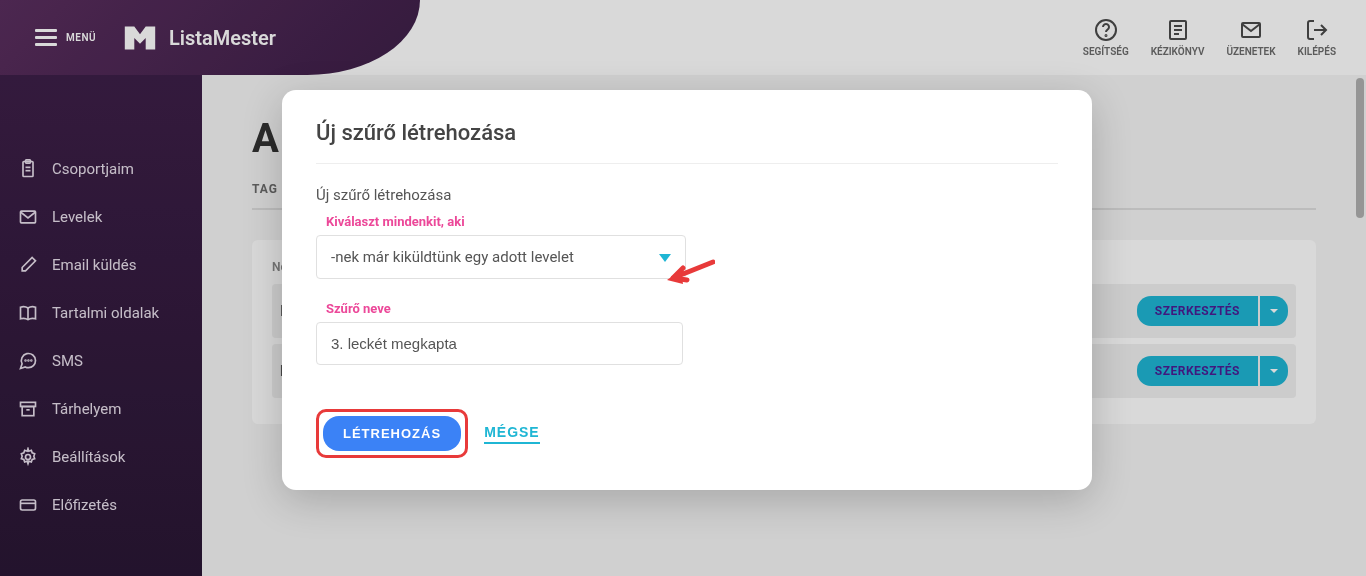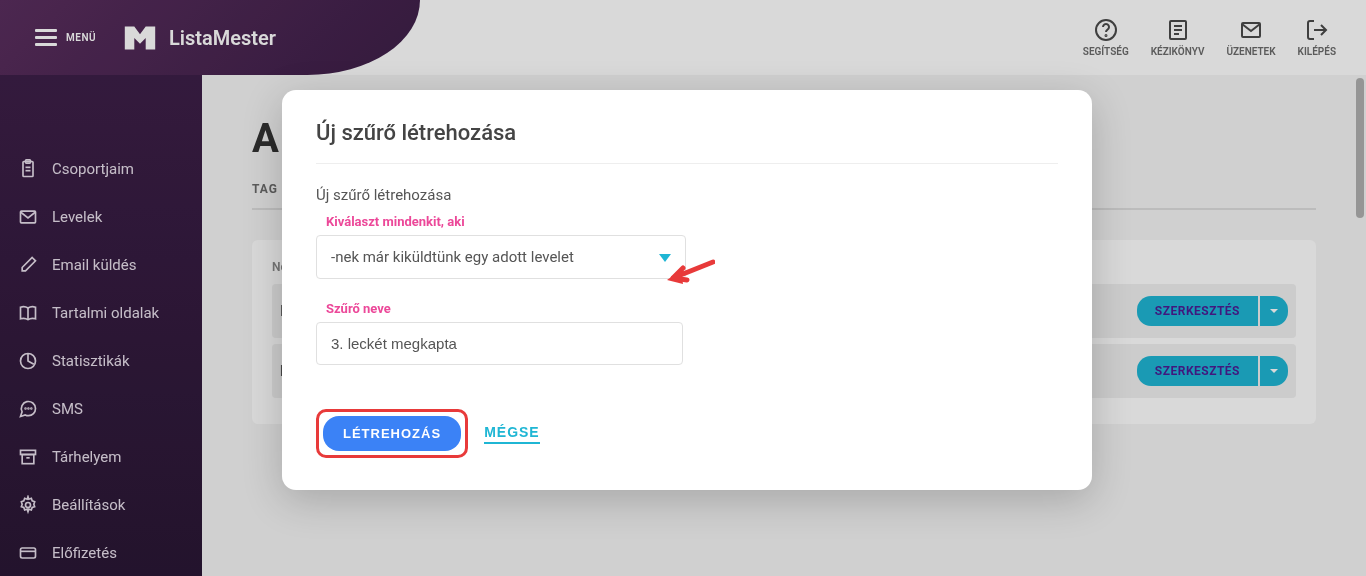--- a/index.html
+++ b/index.html
@@ -405,27 +405,20 @@
           <path d="M17 3l4 4-12 12H5v-4L17 3z"></path>
         </svg>
       <span>Email küldés</span>
     </div>
     <div class="side-item">
       <svg viewBox="0 0 24 24">
           <path d="M3 5c3-1 6-1 9 1 3-2 6-2 9-1v14c-3-1-6-1-9 1-3-2-6-2-9-1V5z"></path>
           <line x1="12" y1="6" x2="12" y2="20"></line>
         </svg>
       <span>Tartalmi oldalak</span>
-    </div>
-    <div class="side-item">
-      <svg viewBox="0 0 24 24">
-          <circle cx="12" cy="12" r="9"></circle>
-          <path d="M12 3v9l7 4"></path>
-        </svg>
-      <span>Statisztikák</span>
     </div>
     <div class="side-item">
       <svg viewBox="0 0 24 24">
           <path d="M21 11.5a8.38 8.38 0 0 1-8.5 8.5 8.5 8.5 0 0 1-3.8-.9L3 21l1.9-5.7A8.5 8.5 0 1 1 21 11.5z"></path>
           <circle cx="9" cy="11.5" r="0.5" fill="#e8dfeb"></circle>
           <circle cx="12.5" cy="11.5" r="0.5" fill="#e8dfeb"></circle>
           <circle cx="16" cy="11.5" r="0.5" fill="#e8dfeb"></circle>
         </svg>
       <span>SMS</span>
     </div>

